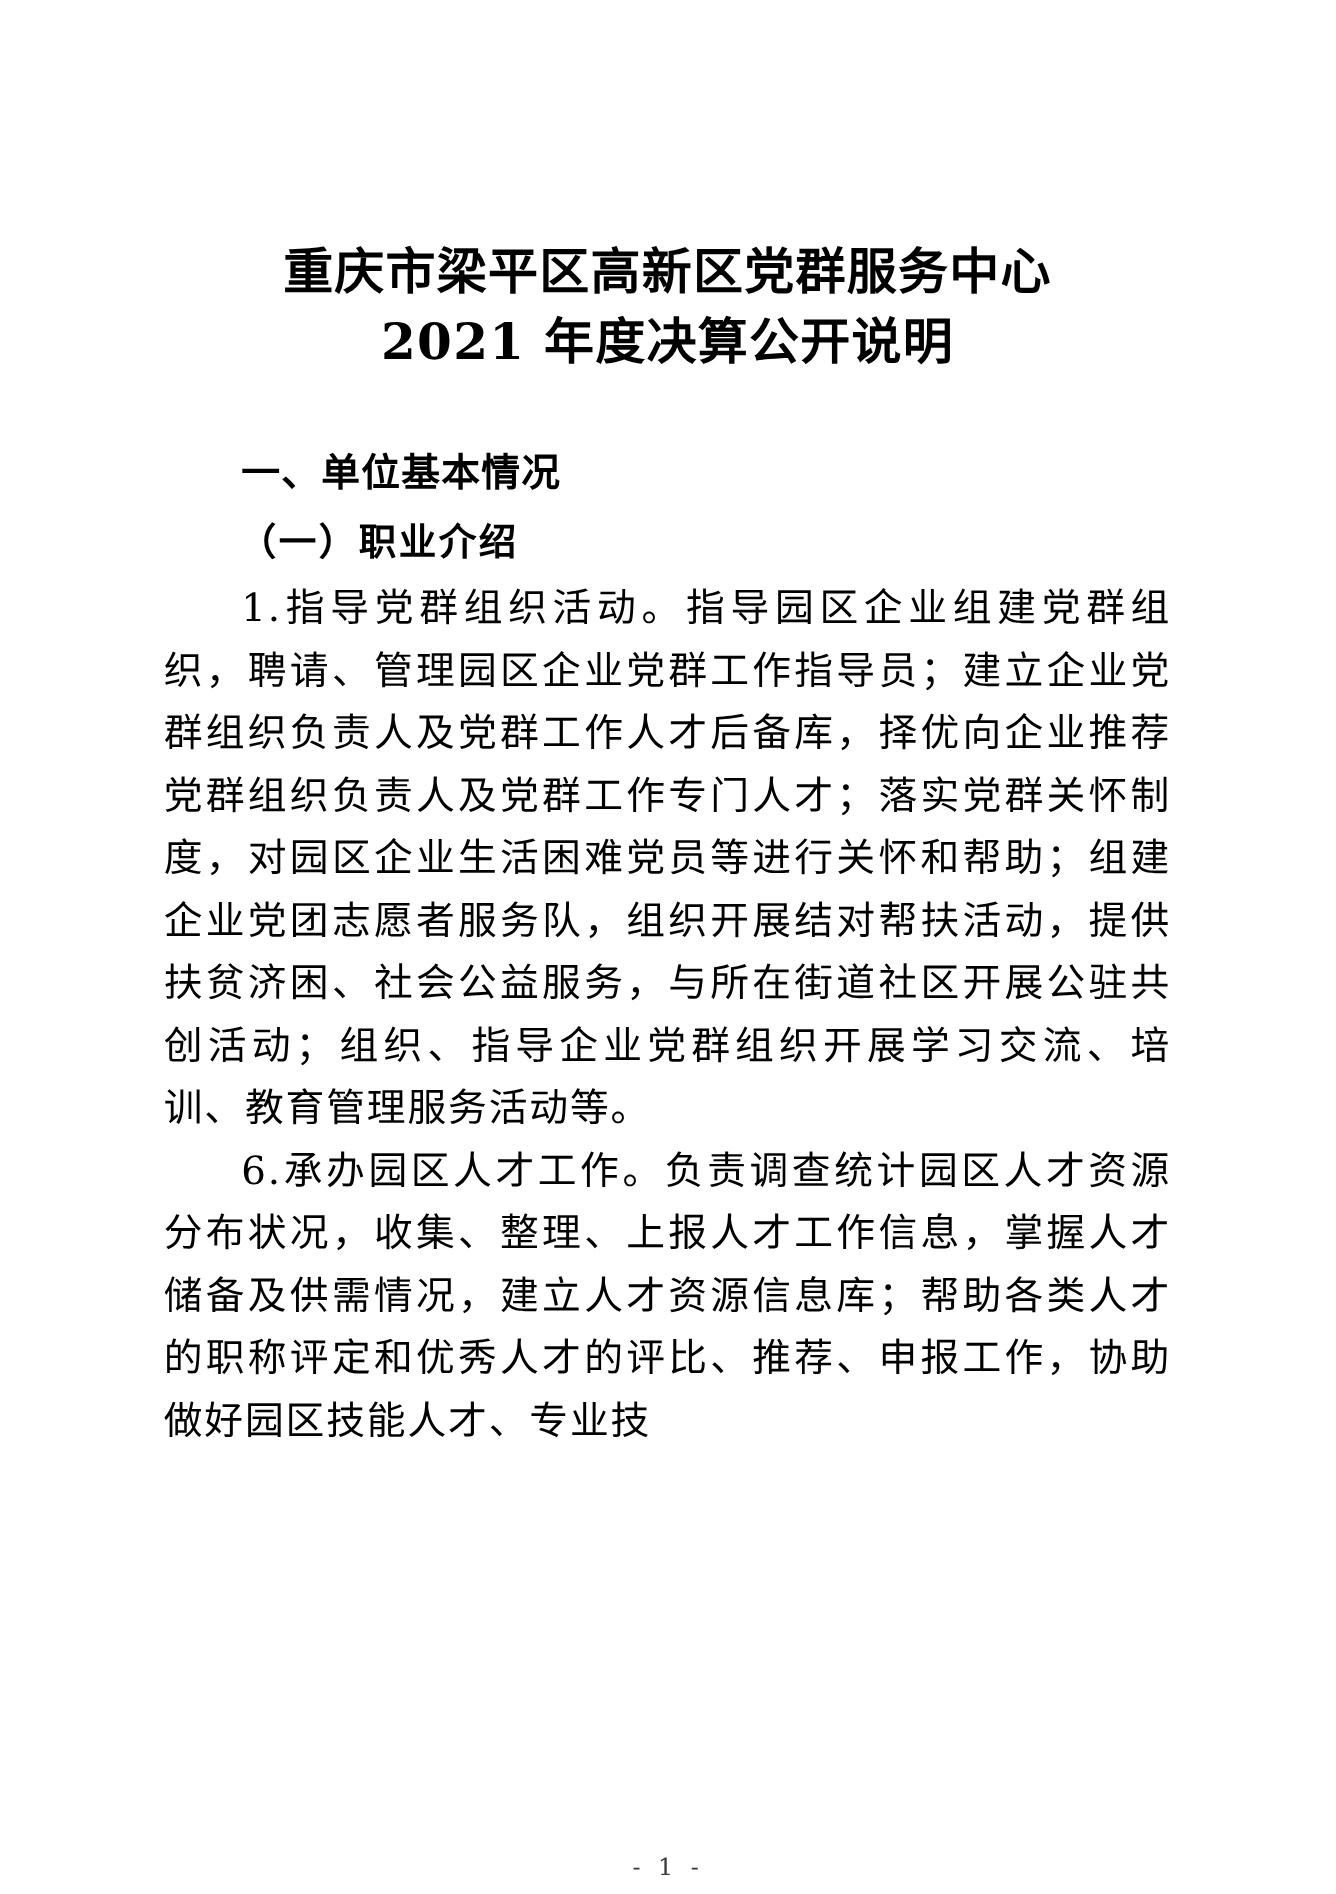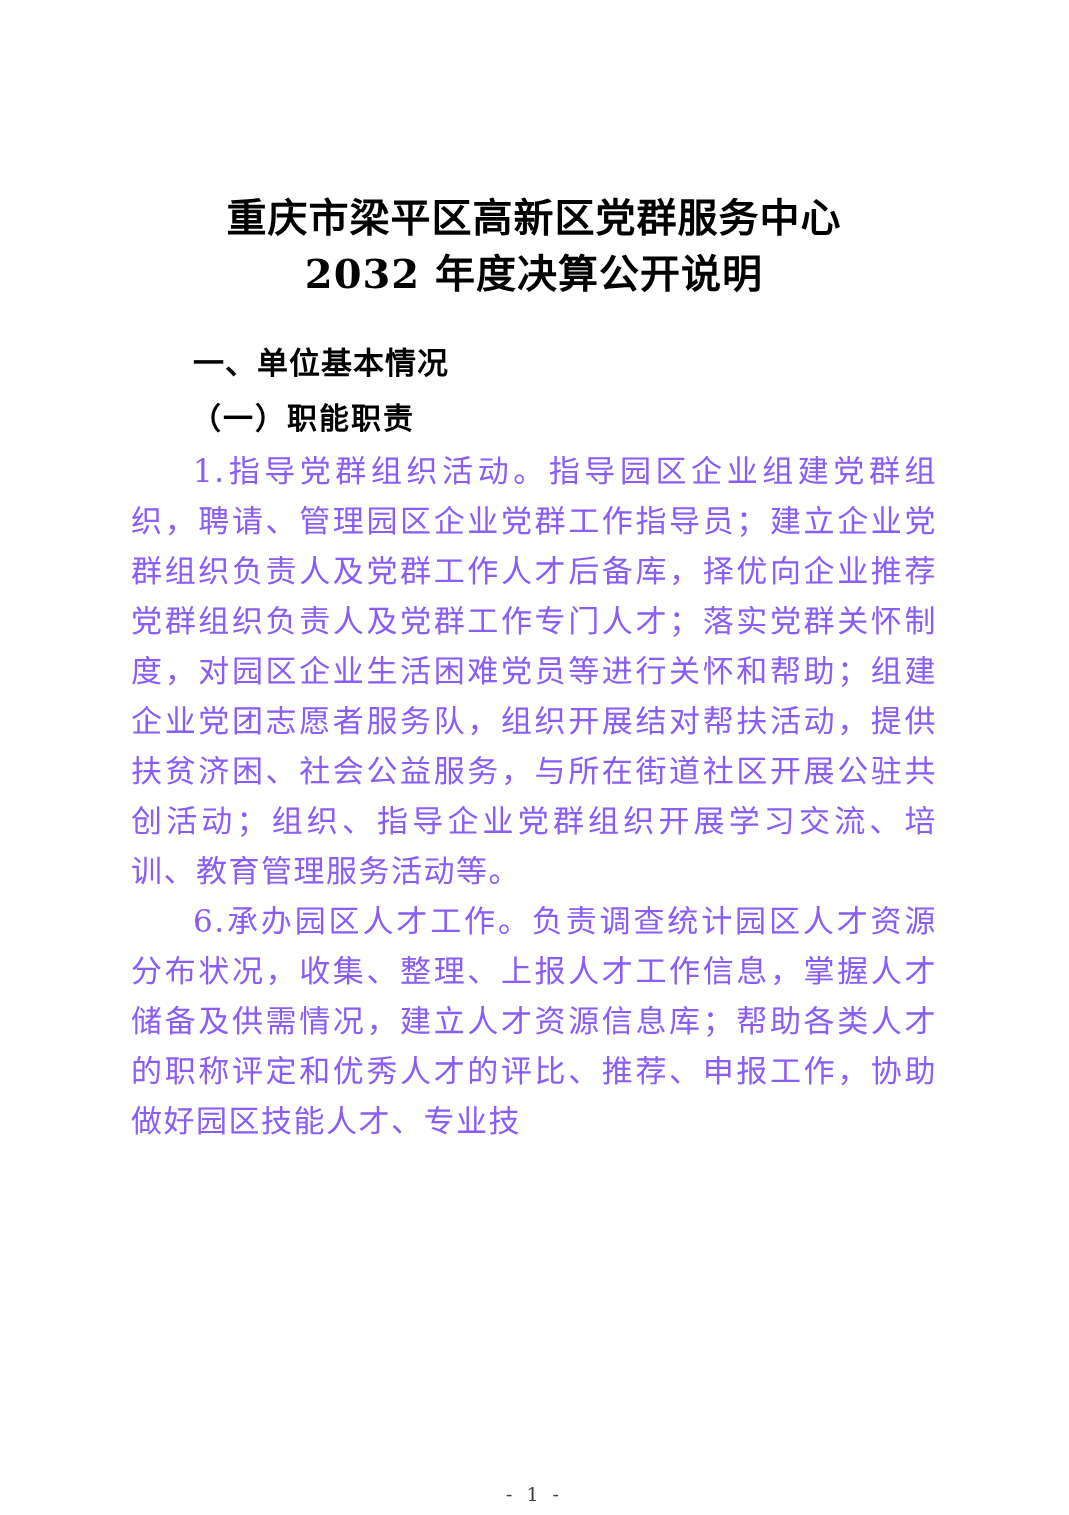--- a/index.html
+++ b/index.html
@@ -28,21 +28,21 @@
     text-align: center;
     font-weight: bold;
     font-size: 40px;
     line-height: 56px;
     letter-spacing: 1px;
     font-family: "DejaVu Serif", serif;
   }
 
   
   .section-heading {
-    margin-top: 40px;
+    margin-top: 56px;
     font-family: "DejaVu Sans", sans-serif;
     font-weight: bold;
     font-size: 31px;
     line-height: 42px;
     text-indent: 2em;
     letter-spacing: 1px;
   }
 
   
   .subsection-heading {
@@ -62,21 +62,21 @@
 
   .body-para {
     font-family: "DejaVu Serif", serif;
     font-weight: normal;
     font-size: 31px;
     line-height: 50px;
     text-indent: 2em;
     text-align: justify;
     text-justify: inter-character;
     letter-spacing: 1.5px;
-    color: #8b5cf6;
+    color: #000000;
   }
 
   .page-footer {
     position: absolute;
     bottom: 10px;
     left: 0;
     width: 100%;
     text-align: center;
     font-family: "DejaVu Serif", serif;
     font-size: 19px;
@@ -85,26 +85,26 @@
   }
 </style>
 </head>
 <body>
 
 <div class="page">
   <div class="content">
 
     <div class="doc-title">
       <div>重庆市梁平区高新区党群服务中心</div>
-      <div>2032 年度决算公开说明</div>
+      <div>2021 年度决算公开说明</div>
     </div>
 
     <div class="section-heading">一、单位基本情况</div>
 
-    <div class="subsection-heading">（一）职能职责</div>
+    <div class="subsection-heading">（一）职业介绍</div>
 
     <div class="body-text">
       <p class="body-para">1.指导党群组织活动。指导园区企业组建党群组织，聘请、管理园区企业党群工作指导员；建立企业党群组织负责人及党群工作人才后备库，择优向企业推荐党群组织负责人及党群工作专门人才；落实党群关怀制度，对园区企业生活困难党员等进行关怀和帮助；组建企业党团志愿者服务队，组织开展结对帮扶活动，提供扶贫济困、社会公益服务，与所在街道社区开展公驻共创活动；组织、指导企业党群组织开展学习交流、培训、教育管理服务活动等。</p>
       <p class="body-para">6.承办园区人才工作。负责调查统计园区人才资源分布状况，收集、整理、上报人才工作信息，掌握人才储备及供需情况，建立人才资源信息库；帮助各类人才的职称评定和优秀人才的评比、推荐、申报工作，协助做好园区技能人才、专业技</p>
     </div>
 
   </div>
 
   <div class="page-footer">- 1 -</div>
 </div>

